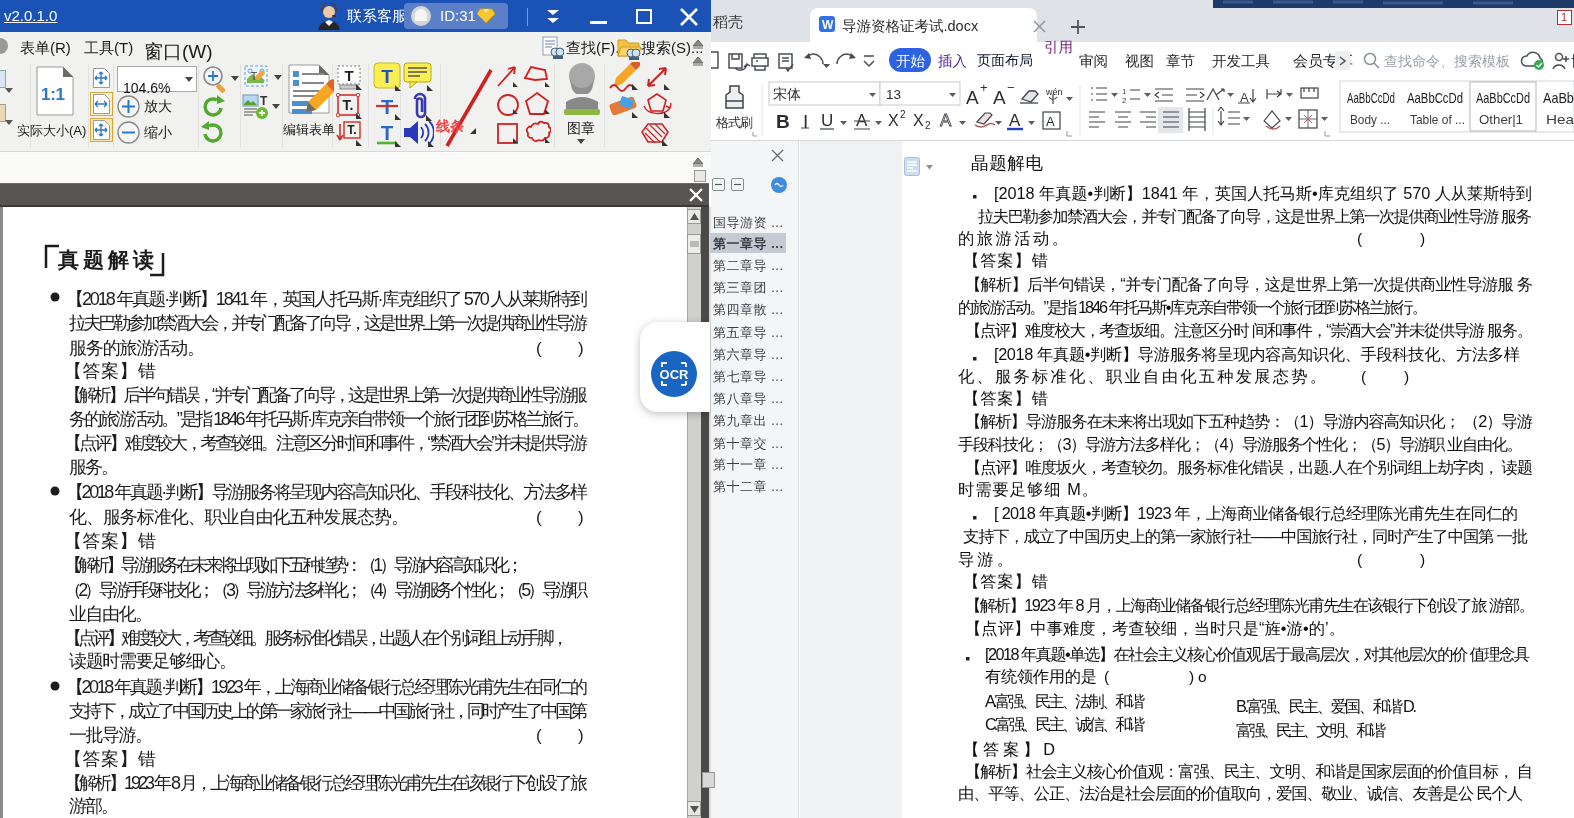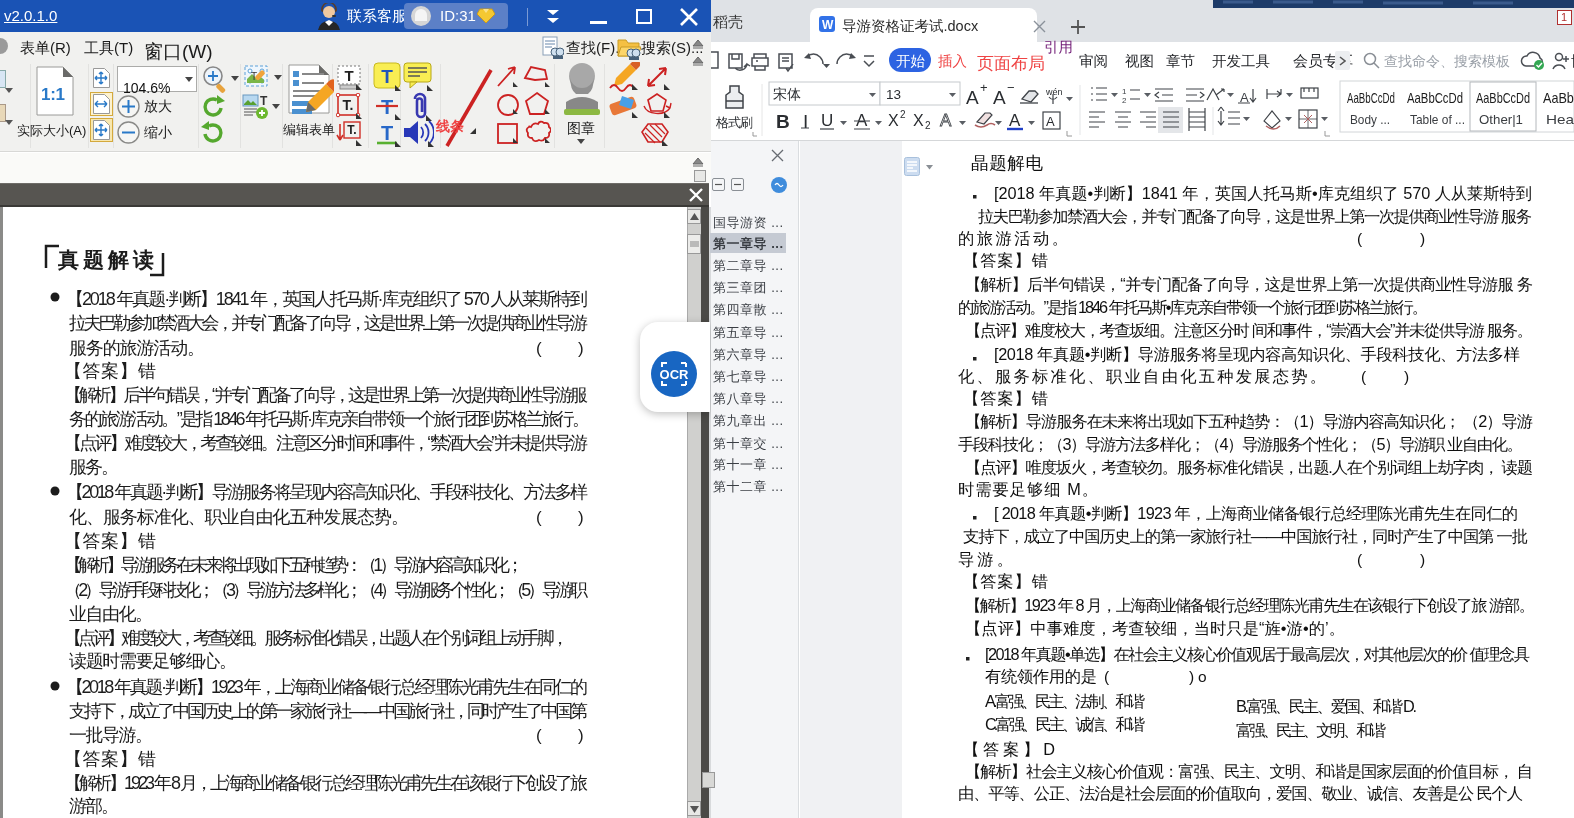--- a/index.html
+++ b/index.html
@@ -369,22 +369,22 @@
 <path d="M68 12 h13 v14 h-13 z M71 16 h7 M71 19 h7 M75 26 l2 3 l5 -7" fill="none" stroke="#4a4e54" stroke-width="1.5"></path>
 <path d="M95 15 q8 -6 14 0 q3 3 3 7" fill="none" stroke="#4a4e54" stroke-width="1.5"></path>
     <path d="M98 11 l-5 5 l7 1 z" fill="#4a4e54"></path>
 <path d="M112 22 h7 l-3.5 4 z" fill="#4a4e54"></path>
 <path d="M143 15 q-8 -6 -14 0 q-3 3 -3 7" fill="none" stroke="#4a4e54" stroke-width="1.5"></path>
     <path d="M140 11 l5 5 l-7 1 z" fill="#4a4e54"></path>
 <path d="M153 14 h10 M153 19 l5 5 l5 -5" stroke="#4a4e54" stroke-width="1.5" fill="none"></path>
 </svg>
 <div class="ab" style="left:889px;top:48px;width:42px;height:24px;background:#2d63e2;border-radius:12px;"></div>
 <div class="ab" style="left:896px;top:52px;font-size:14.5px;color:#fff;">开始</div>
-<div class="ab" style="left:938px;top:52px;font-size:14.5px;color:#ef4444;">插入</div>
-<div class="ab" style="left:977px;top:52px;font-size:17px;color:#ef4444;">页面布局</div>
+<div class="ab" style="left:938px;top:52px;font-size:14.5px;color:#4c1d95;">插入</div>
+<div class="ab" style="left:977px;top:52px;font-size:14px;color:#0f172a;">页面布局</div>
 <div class="ab" style="left:1044px;top:38px;font-size:14.5px;color:#701a75;">引用</div>
 <div class="ab" style="left:1079px;top:52px;font-size:14.5px;color:#24262a;">审阅</div>
 <div class="ab" style="left:1125px;top:52px;font-size:14.5px;color:#24262a;">视图</div>
 <div class="ab" style="left:1166px;top:52px;font-size:14.5px;color:#24262a;">章节</div>
 <div class="ab" style="left:1212px;top:52px;font-size:14.5px;color:#24262a;">开发工具</div>
 <div class="ab" style="left:1279px;top:52px;font-size:15px;color:#24262a;margin-left:14px;">会员专享</div>
 <div class="ab" style="left:1335px;top:51px;width:15px;height:19px;background:#eceef0;border-radius:2px;"></div>
 <svg class="ab" style="left:1339px;top:56px" width="7" height="10" viewBox="0 0 7 10">
     <path d="M1 1 L6 5 L1 9" stroke="#555" stroke-width="1.5" fill="none"></path>
   </svg>

